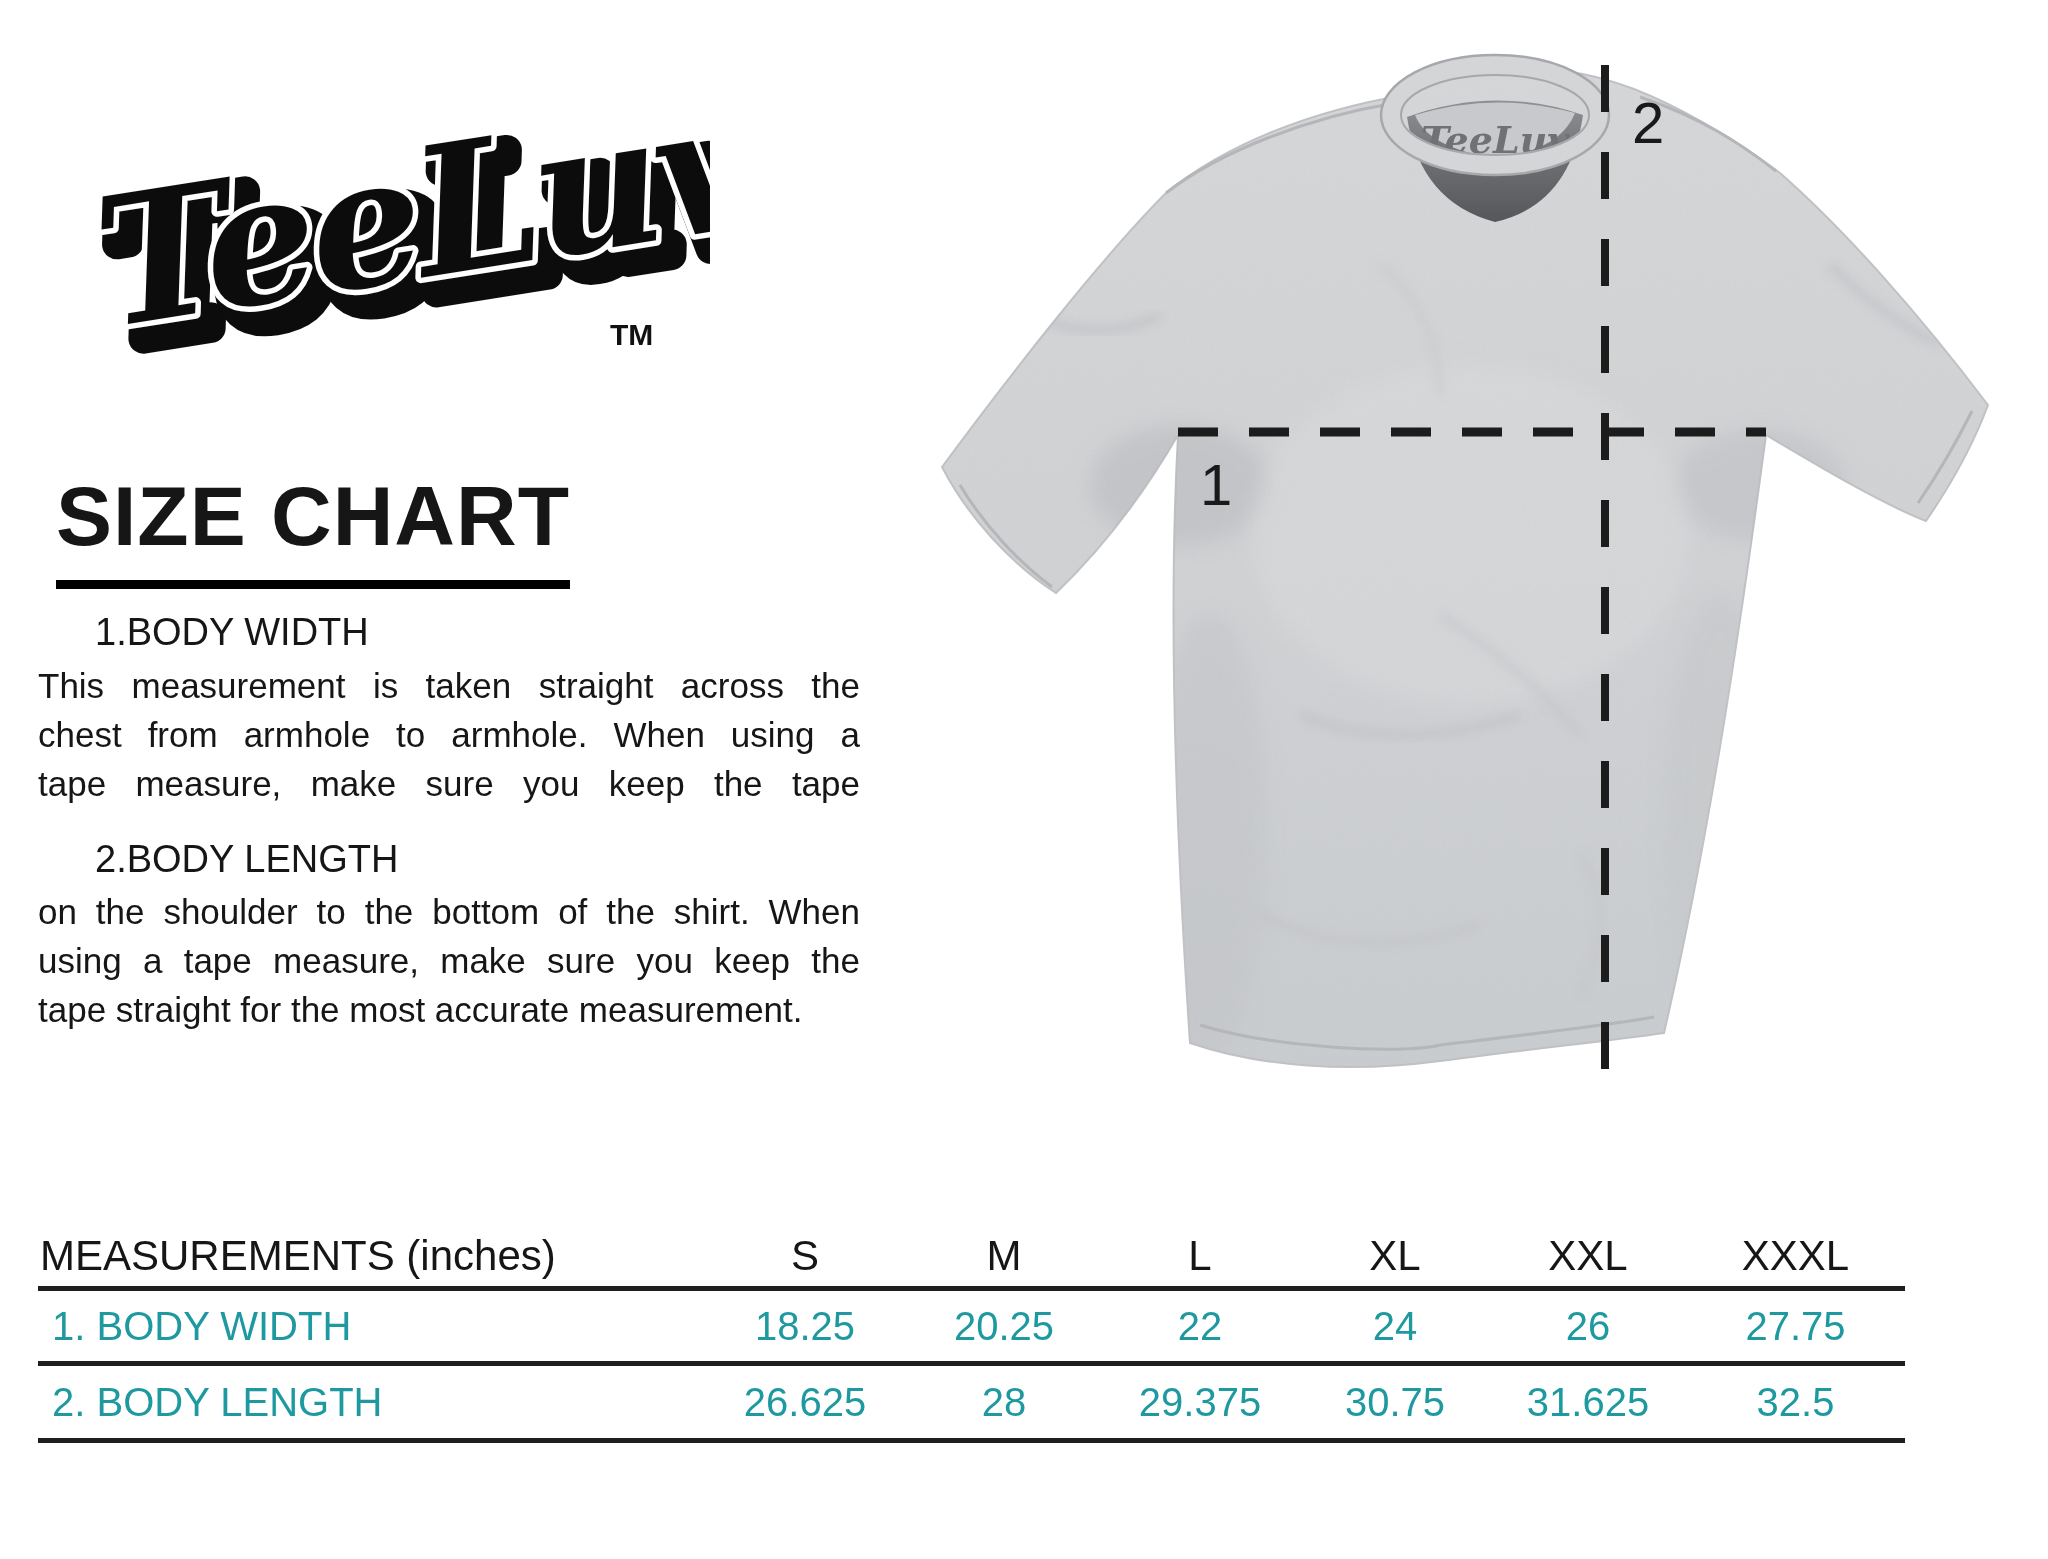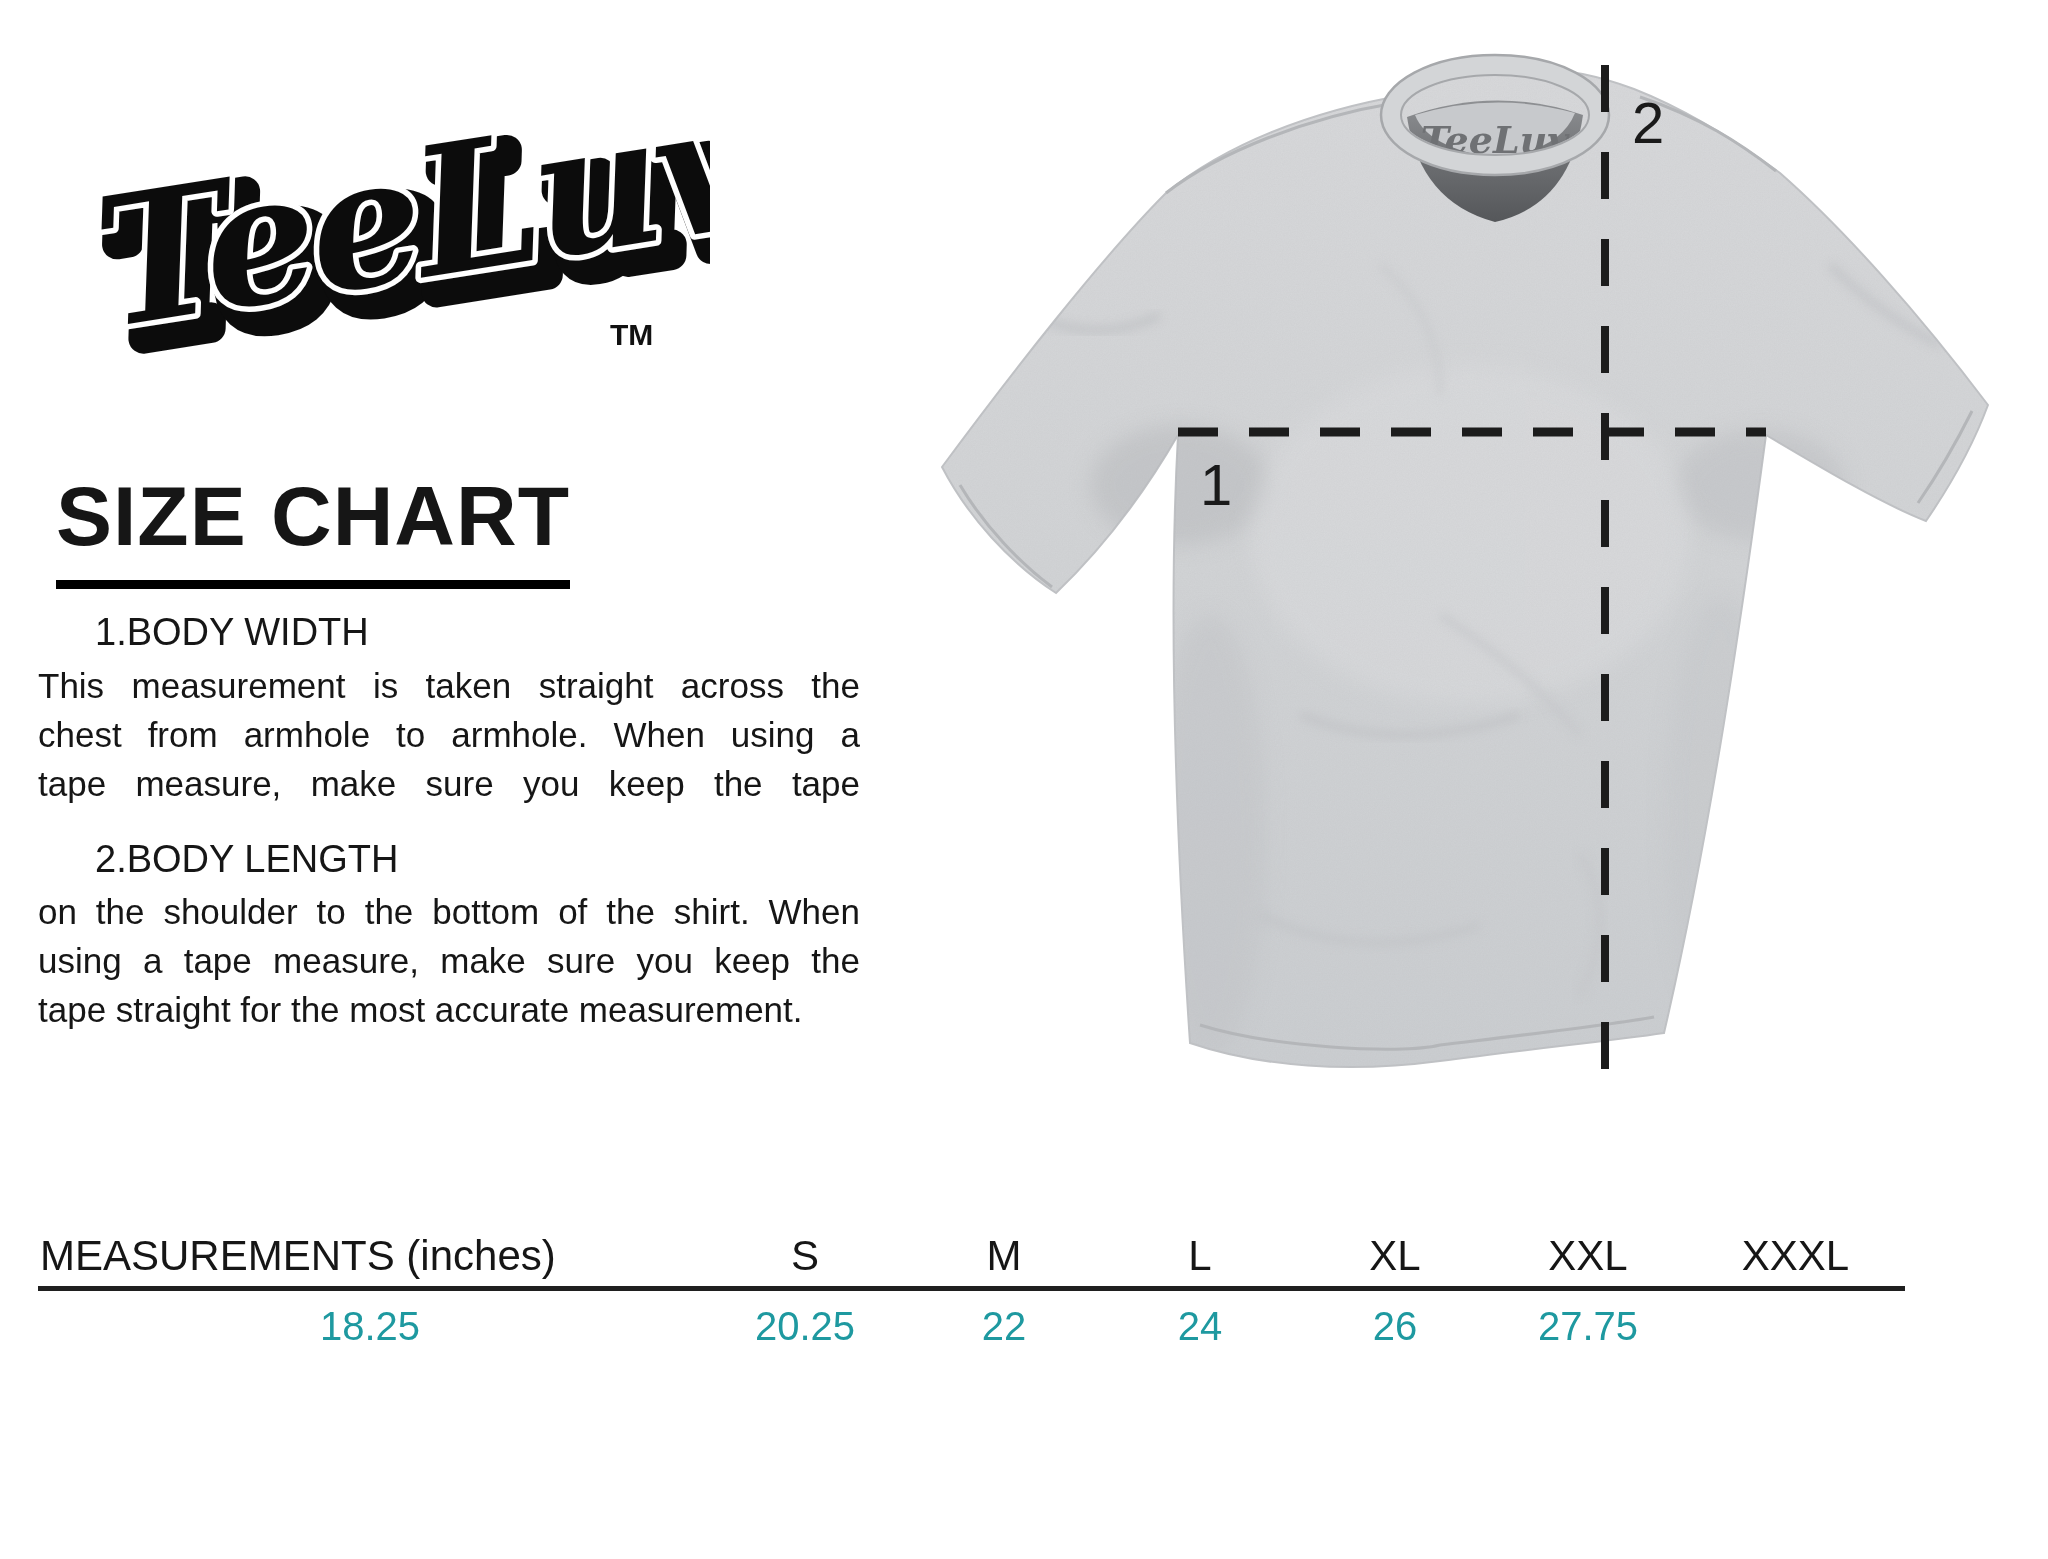--- a/index.html
+++ b/index.html
@@ -164,22 +164,32 @@
     <div class="grid-row thead">
       <div class="cell lbl">MEASUREMENTS (inches)</div>
       <div class="cell">S</div>
       <div class="cell">M</div>
       <div class="cell">L</div>
       <div class="cell">XL</div>
       <div class="cell">XXL</div>
       <div class="cell">XXXL</div>
     </div>
     <div class="grid-row trow">
+      <div class="cell lbl">1. BODY WIDTH</div>
       <div class="cell">18.25</div>
       <div class="cell">20.25</div>
       <div class="cell">22</div>
       <div class="cell">24</div>
       <div class="cell">26</div>
       <div class="cell">27.75</div>
     </div>
+    <div class="grid-row trow lastrow">
+      <div class="cell lbl">2. BODY LENGTH</div>
+      <div class="cell">26.625</div>
+      <div class="cell">28</div>
+      <div class="cell">29.375</div>
+      <div class="cell">30.75</div>
+      <div class="cell">31.625</div>
+      <div class="cell">32.5</div>
+    </div>
   </div>
 
 </div>
 
 </body></html>

